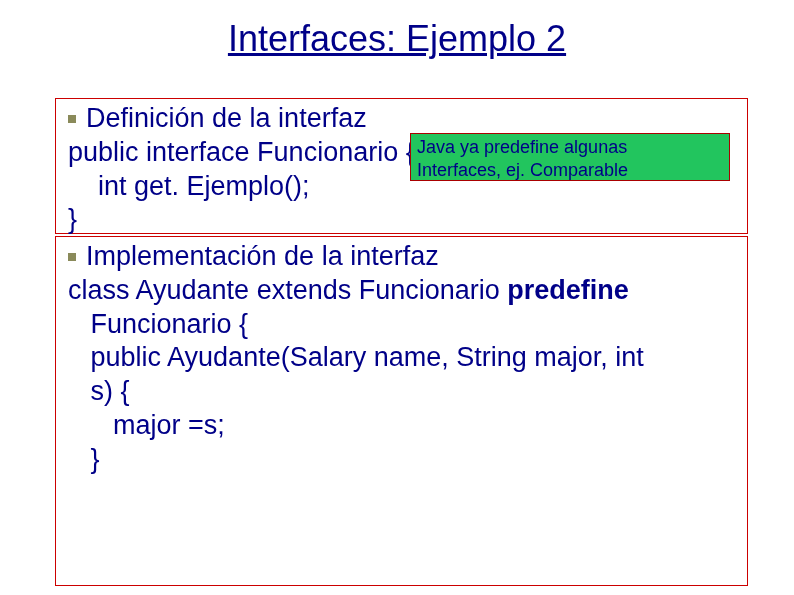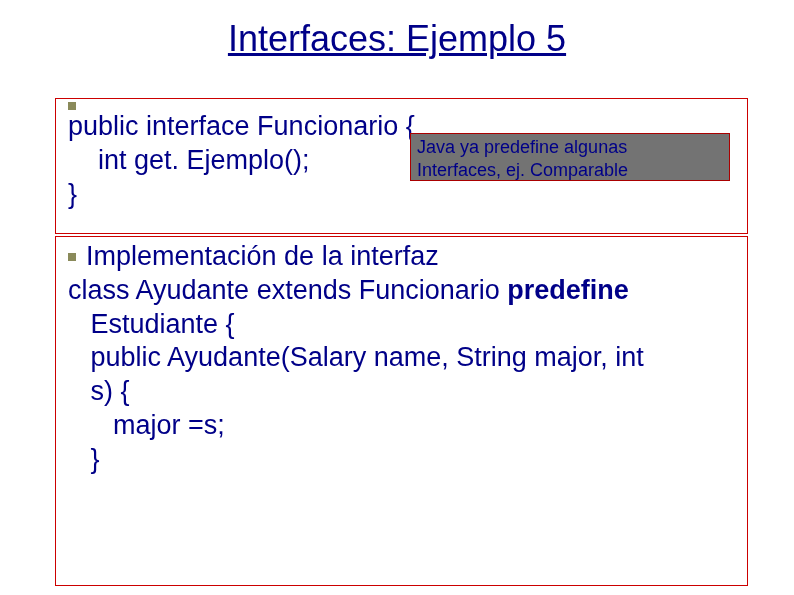--- a/index.html
+++ b/index.html
@@ -44,21 +44,21 @@
     width: 693px;
     height: 350px;
   }
   .note-box {
     position: absolute;
     left: 410px;
     top: 115px;
     width: 320px;
     height: 48px;
     border: 1px solid #aa0000;
-    background: #737373;
+    background: #22c55e;
     font-size: 18px;
     color: #000088;
     padding: 2px 6px;
     box-sizing: border-box;
     line-height: 1.25;
     z-index: 5;
   }
   .content {
     position: absolute;
     color: #000088;
@@ -82,45 +82,46 @@
   }
   .bold {
     font-weight: bold;
   }
 </style>
 </head>
 <body>
 
 <div class="slide">
 
-  <div class="title">Interfaces: Ejemplo 5</div>
+  <div class="title">Interfaces: Ejemplo 2</div>
 
   <div class="box box1"></div>
   <div class="box box2"></div>
 
   <div class="note-box">
     <div>Java ya predefine algunas</div>
     <div>Interfaces, ej. Comparable</div>
   </div>
 
   <div class="content" style="left:68px; top:84px; width:680px;">
     <div class="bullet-line">
       <span class="bullet-sq"></span>
+      <span>Definición de la interfaz</span>
     </div>
     <div class="l">public interface Funcionario {</div>
     <div class="l">    int get. Ejemplo();</div>
     <div class="l">}</div>
   </div>
 
   <div class="content" style="left:68px; top:222px; width:700px;">
     <div class="bullet-line">
       <span class="bullet-sq"></span>
       <span>Implementación de la interfaz</span>
     </div>
     <div class="l"><span>class Ayudante extends Funcionario </span><span class="bold">predefine</span></div>
-    <div class="l">   Estudiante {</div>
+    <div class="l">   Funcionario {</div>
     <div class="l">   public Ayudante(Salary name, String major, int</div>
     <div class="l">   s) {</div>
     <div class="l">      major =s;</div>
     <div class="l">   }</div>
   </div>
 
 </div>
 
 </body></html>

